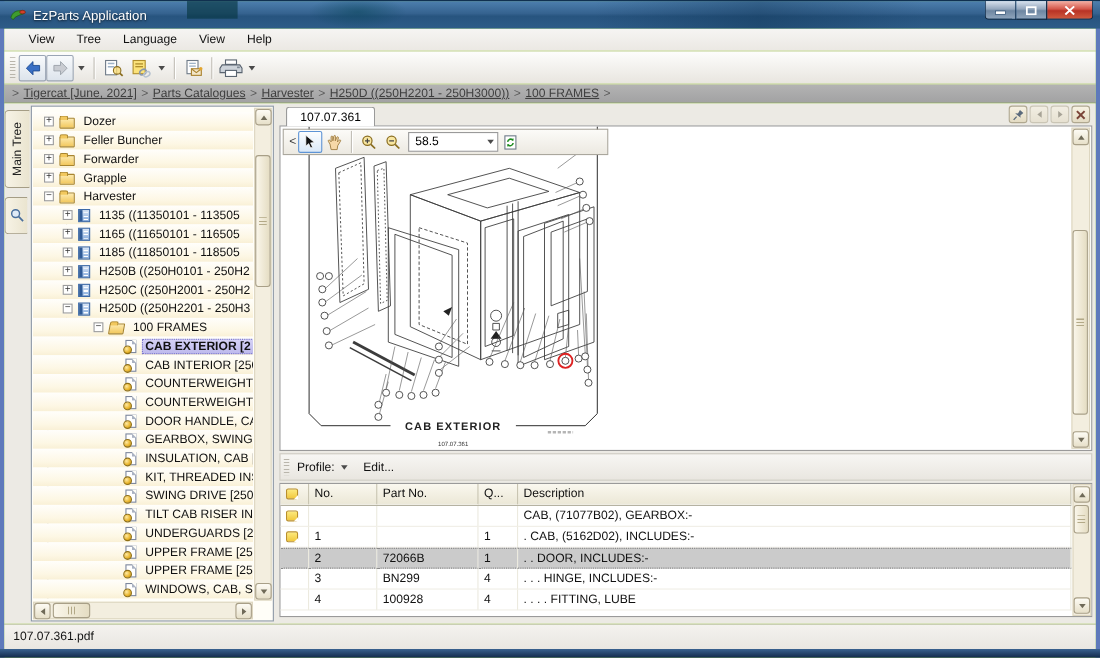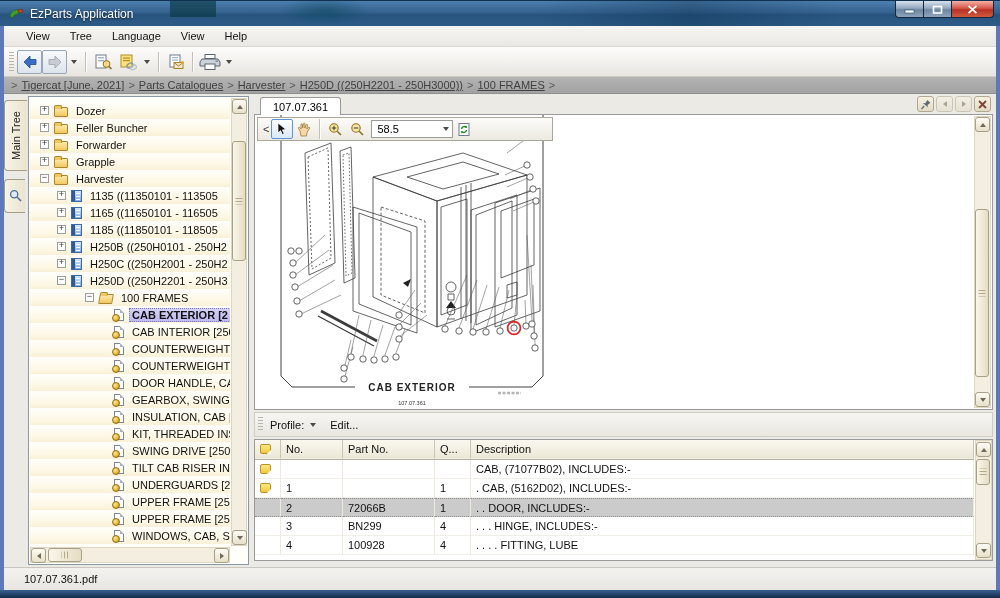--- a/index.html
+++ b/index.html
@@ -131,21 +131,21 @@
   .trow { display:grid; grid-template-columns:26px 62px 92px 36px 1fr; height:19px; }
   .trow.head { height:20px; background:linear-gradient(#faf8ef,#ebe7d6); border-bottom:1px solid #b5b2a2; }
   .trow.head .tc { border-right:1px solid #c9c5b2; display:flex; align-items:center; padding-left:5px; font-size:11px; }
   .tc { display:flex; align-items:center; padding-left:5px; border-right:1px solid #eceadf; border-bottom:1px solid #f0eee6; overflow:hidden; white-space:nowrap; }
   .trow.sel .tc { background:#cbcbcb; border-bottom:1px dotted #8a8a8a; border-top:1px dotted #8a8a8a; }
   .note-icon { width:11px; height:10px; background:linear-gradient(#fdea7d,#f1c83e); border:1px solid #b98f2b; border-radius:2px; position:relative; }
   .note-icon::after { content:""; position:absolute; right:-1px; bottom:-1px; border-style:solid; border-width:0 0 4px 4px; border-color:transparent transparent #fff transparent; }
 
   
   .statusbar { height:23px; background:linear-gradient(#f4f2ef,#e9e6e1); border-top:1px solid #c9c6bf;
-               display:flex; align-items:center; font-size:11px; color:#111; padding-left:20px; }
+               display:flex; align-items:center; font-size:11px; color:#111; padding-left:8px; }
   .bottom-edge { height:8px; margin:0 -4px; background:linear-gradient(#39618f,#12294a); }
 
   svg text { font-family:"Liberation Sans", sans-serif; }
 </style>
 </head>
 <body>
 
 <div class="window">
 
   <div class="titlebar">
@@ -613,21 +613,21 @@
             <div class="tc">Description</div>
           </div>
           <div id="parts-rows">
               <div class="trow">
                 <div class="tc">
                   <span class="note-icon"></span>
                 </div>
                 <div class="tc"></div>
                 <div class="tc"></div>
                 <div class="tc"></div>
-                <div class="tc">CAB, (71077B02), INCLUDES:-</div>
+                <div class="tc">CAB, (71077B02), GEARBOX:-</div>
               </div>
               <div class="trow">
                 <div class="tc">
                   <span class="note-icon"></span>
                 </div>
                 <div class="tc">1</div>
                 <div class="tc"></div>
                 <div class="tc">1</div>
                 <div class="tc">. CAB, (5162D02), INCLUDES:-</div>
               </div>

